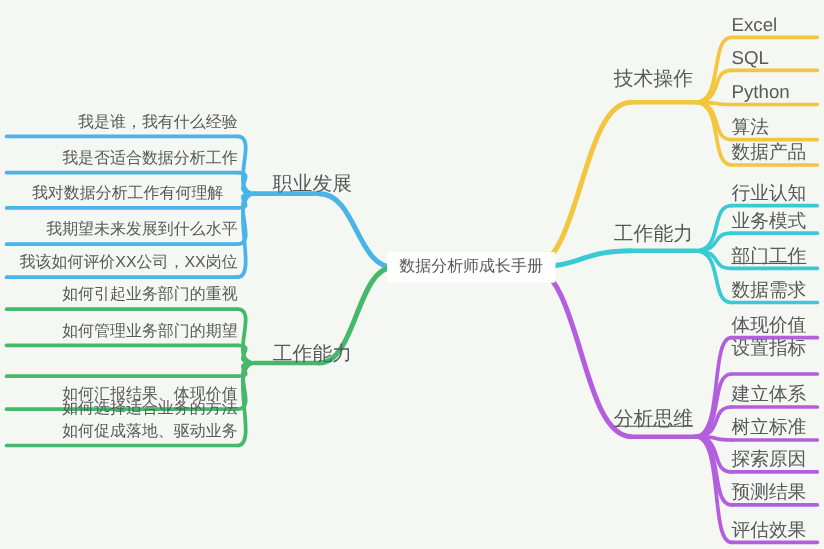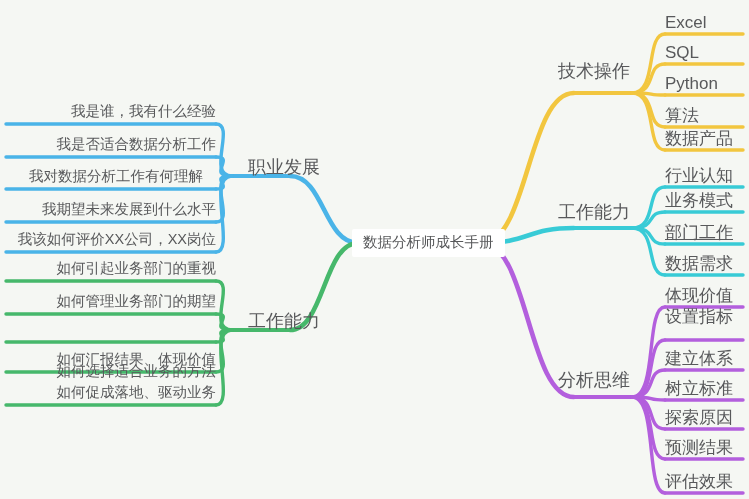--- a/index.html
+++ b/index.html
@@ -140,21 +140,21 @@
       <div class="node leaf-right" style="left: 665px; top: 14px;">Excel</div>
       <div class="node leaf-right" style="left: 665px; top: 44px;">SQL</div>
       <div class="node leaf-right" style="left: 665px; top: 75px;">Python</div>
       <div class="node leaf-right" style="left: 665px; top: 107px;">算法</div>
       <div class="node leaf-right" style="left: 665px; top: 130px;">数据产品</div>
       <div class="node branch-label" style="left: 558px; top: 203px;">工作能力</div>
       <div class="node leaf-right" style="left: 665px; top: 167px; font-family: Liberation Serif, serif;">行业认知</div>
       <div class="node leaf-right" style="left: 665px; top: 192px;">业务模式</div>
       <div class="node leaf-right" style="left: 665px; top: 224px; text-decoration: underline;">部门工作</div>
       <div class="node leaf-right" style="left: 665px; top: 255px;">数据需求</div>
-      <div class="node branch-label" style="left: 558px; top: 371px;">分析思维</div>
+      <div class="node branch-label" style="left: 558px; top: 371px; text-decoration: underline;">分析思维</div>
       <div class="node leaf-right" style="left: 665px; top: 287px;">体现价值</div>
       <div class="node leaf-right" style="left: 665px; top: 308px;">设置指标</div>
       <div class="node leaf-right" style="left: 665px; top: 350px;">建立体系</div>
       <div class="node leaf-right" style="left: 665px; top: 380px;">树立标准</div>
       <div class="node leaf-right" style="left: 665px; top: 409px;">探索原因</div>
       <div class="node leaf-right" style="left: 665px; top: 439px;">预测结果</div>
       <div class="node leaf-right" style="left: 665px; top: 473px;">评估效果</div>
     </div>
 
 </div>

